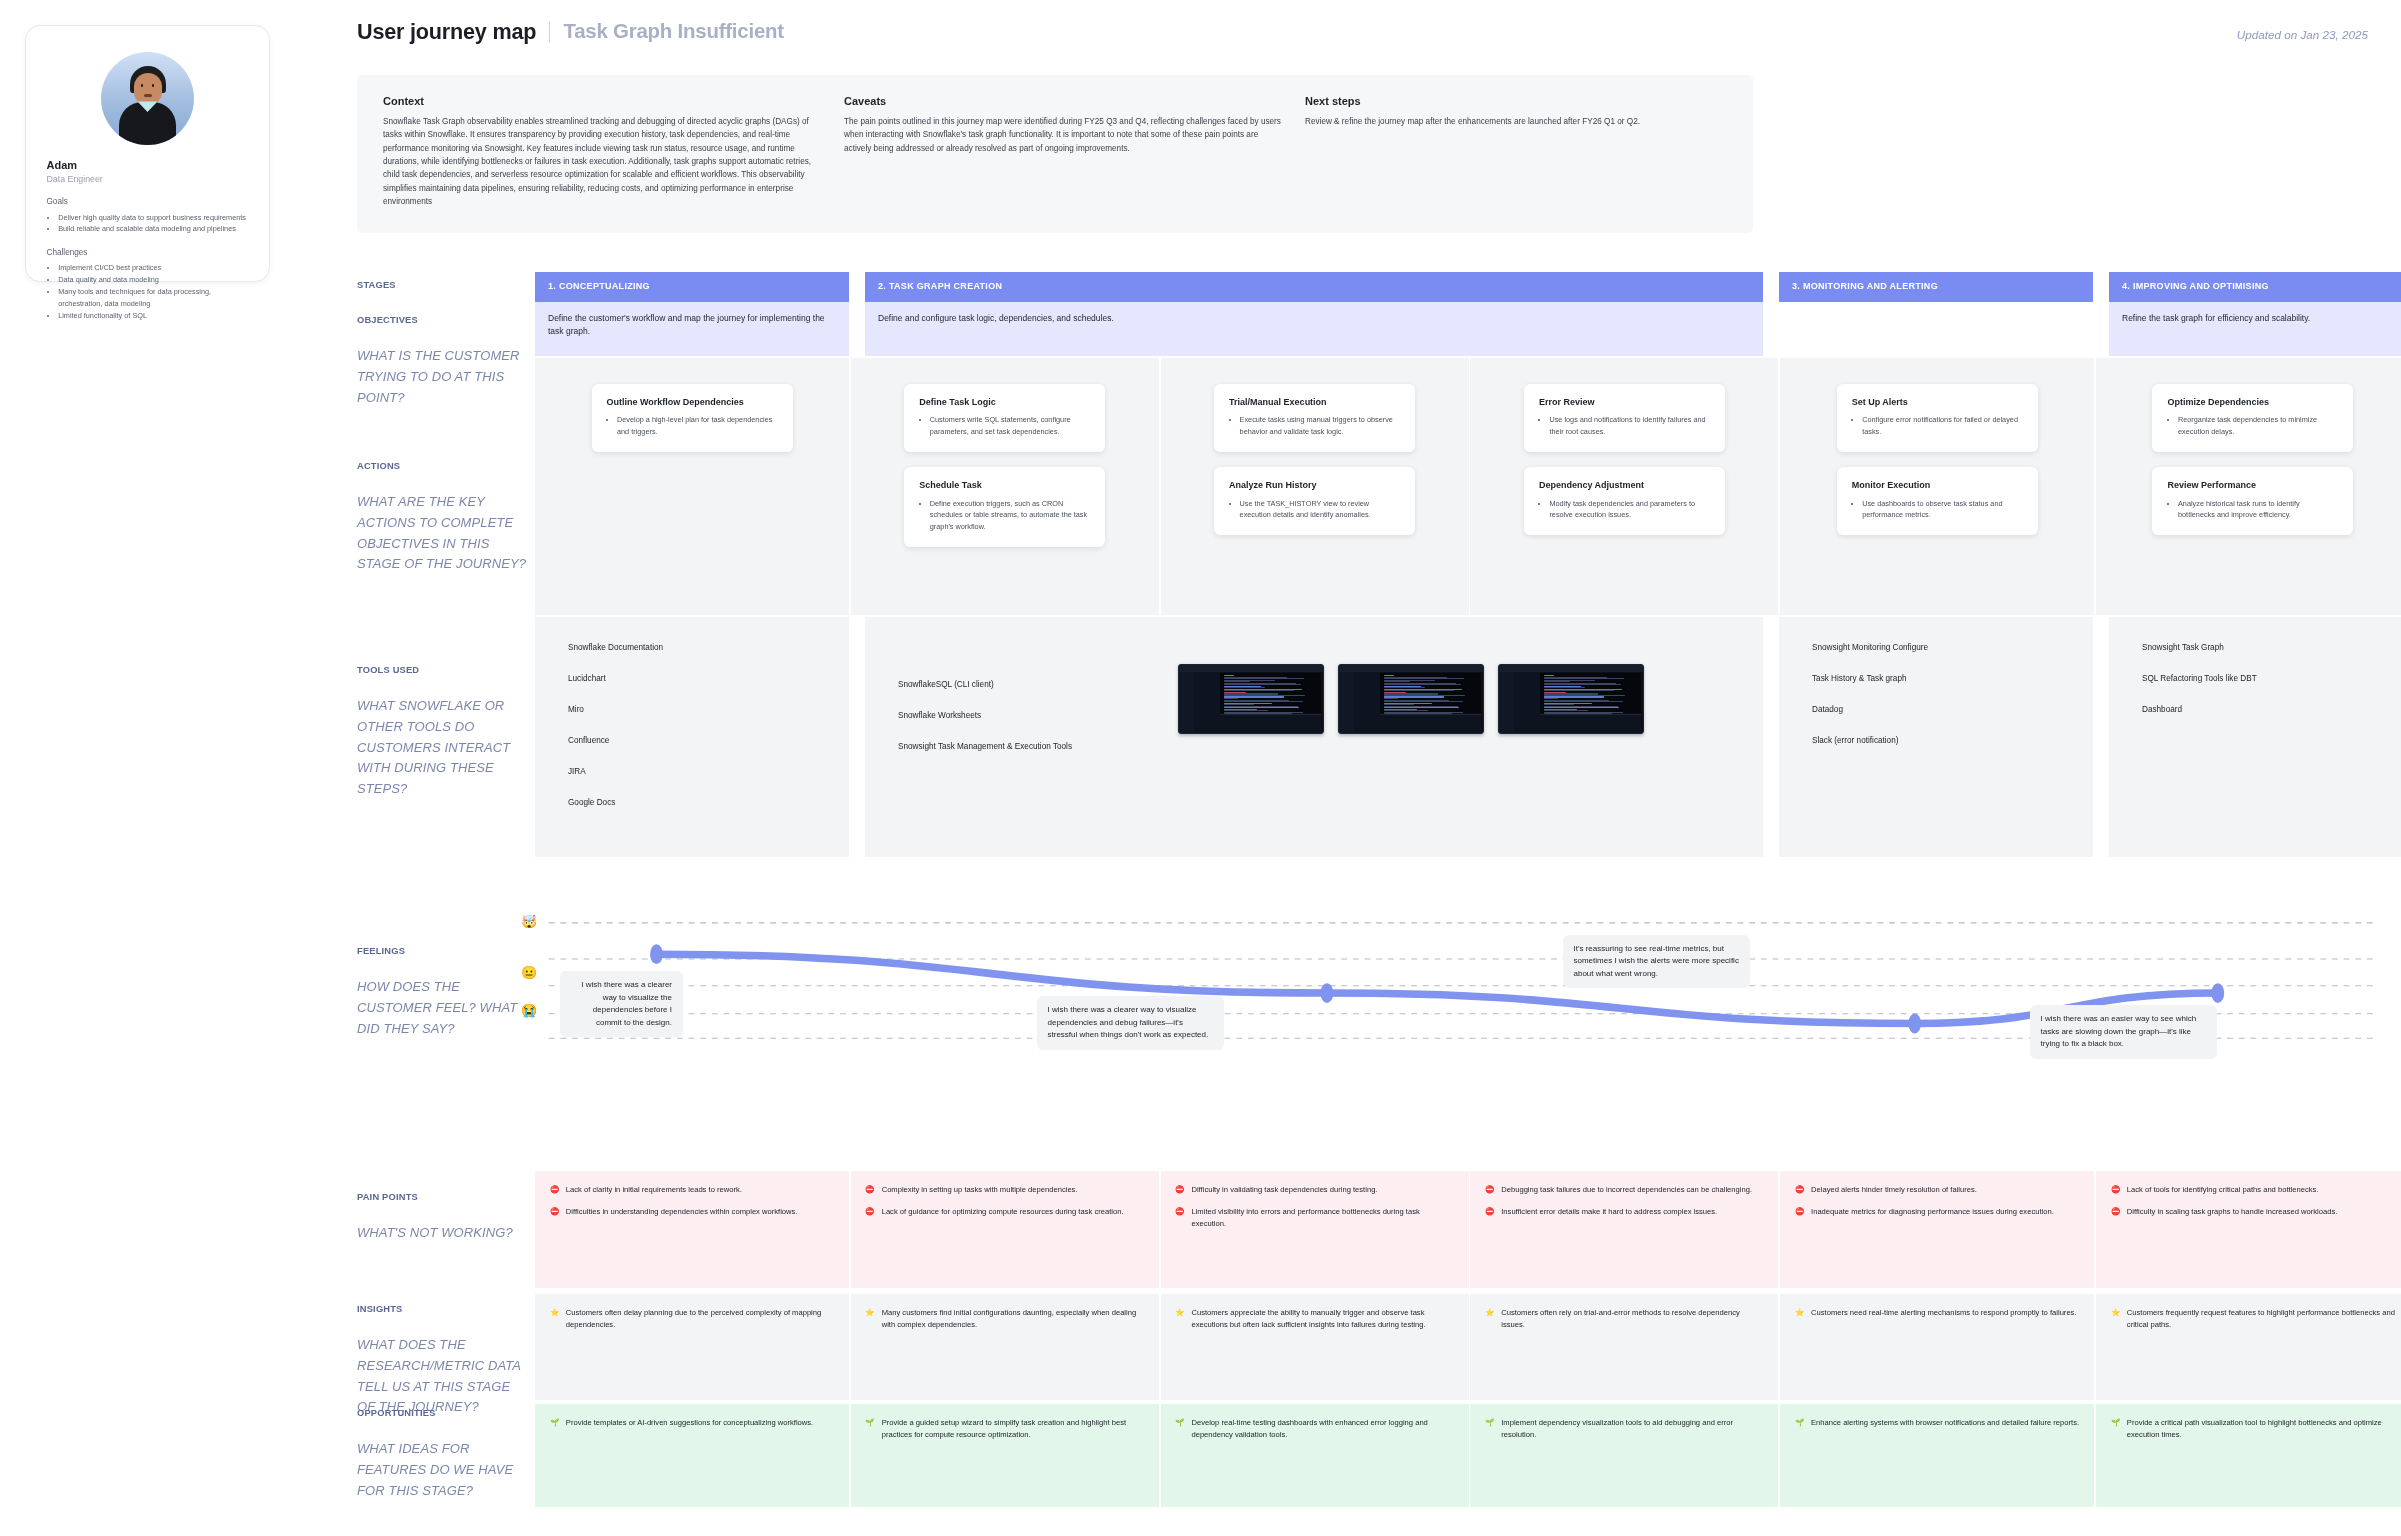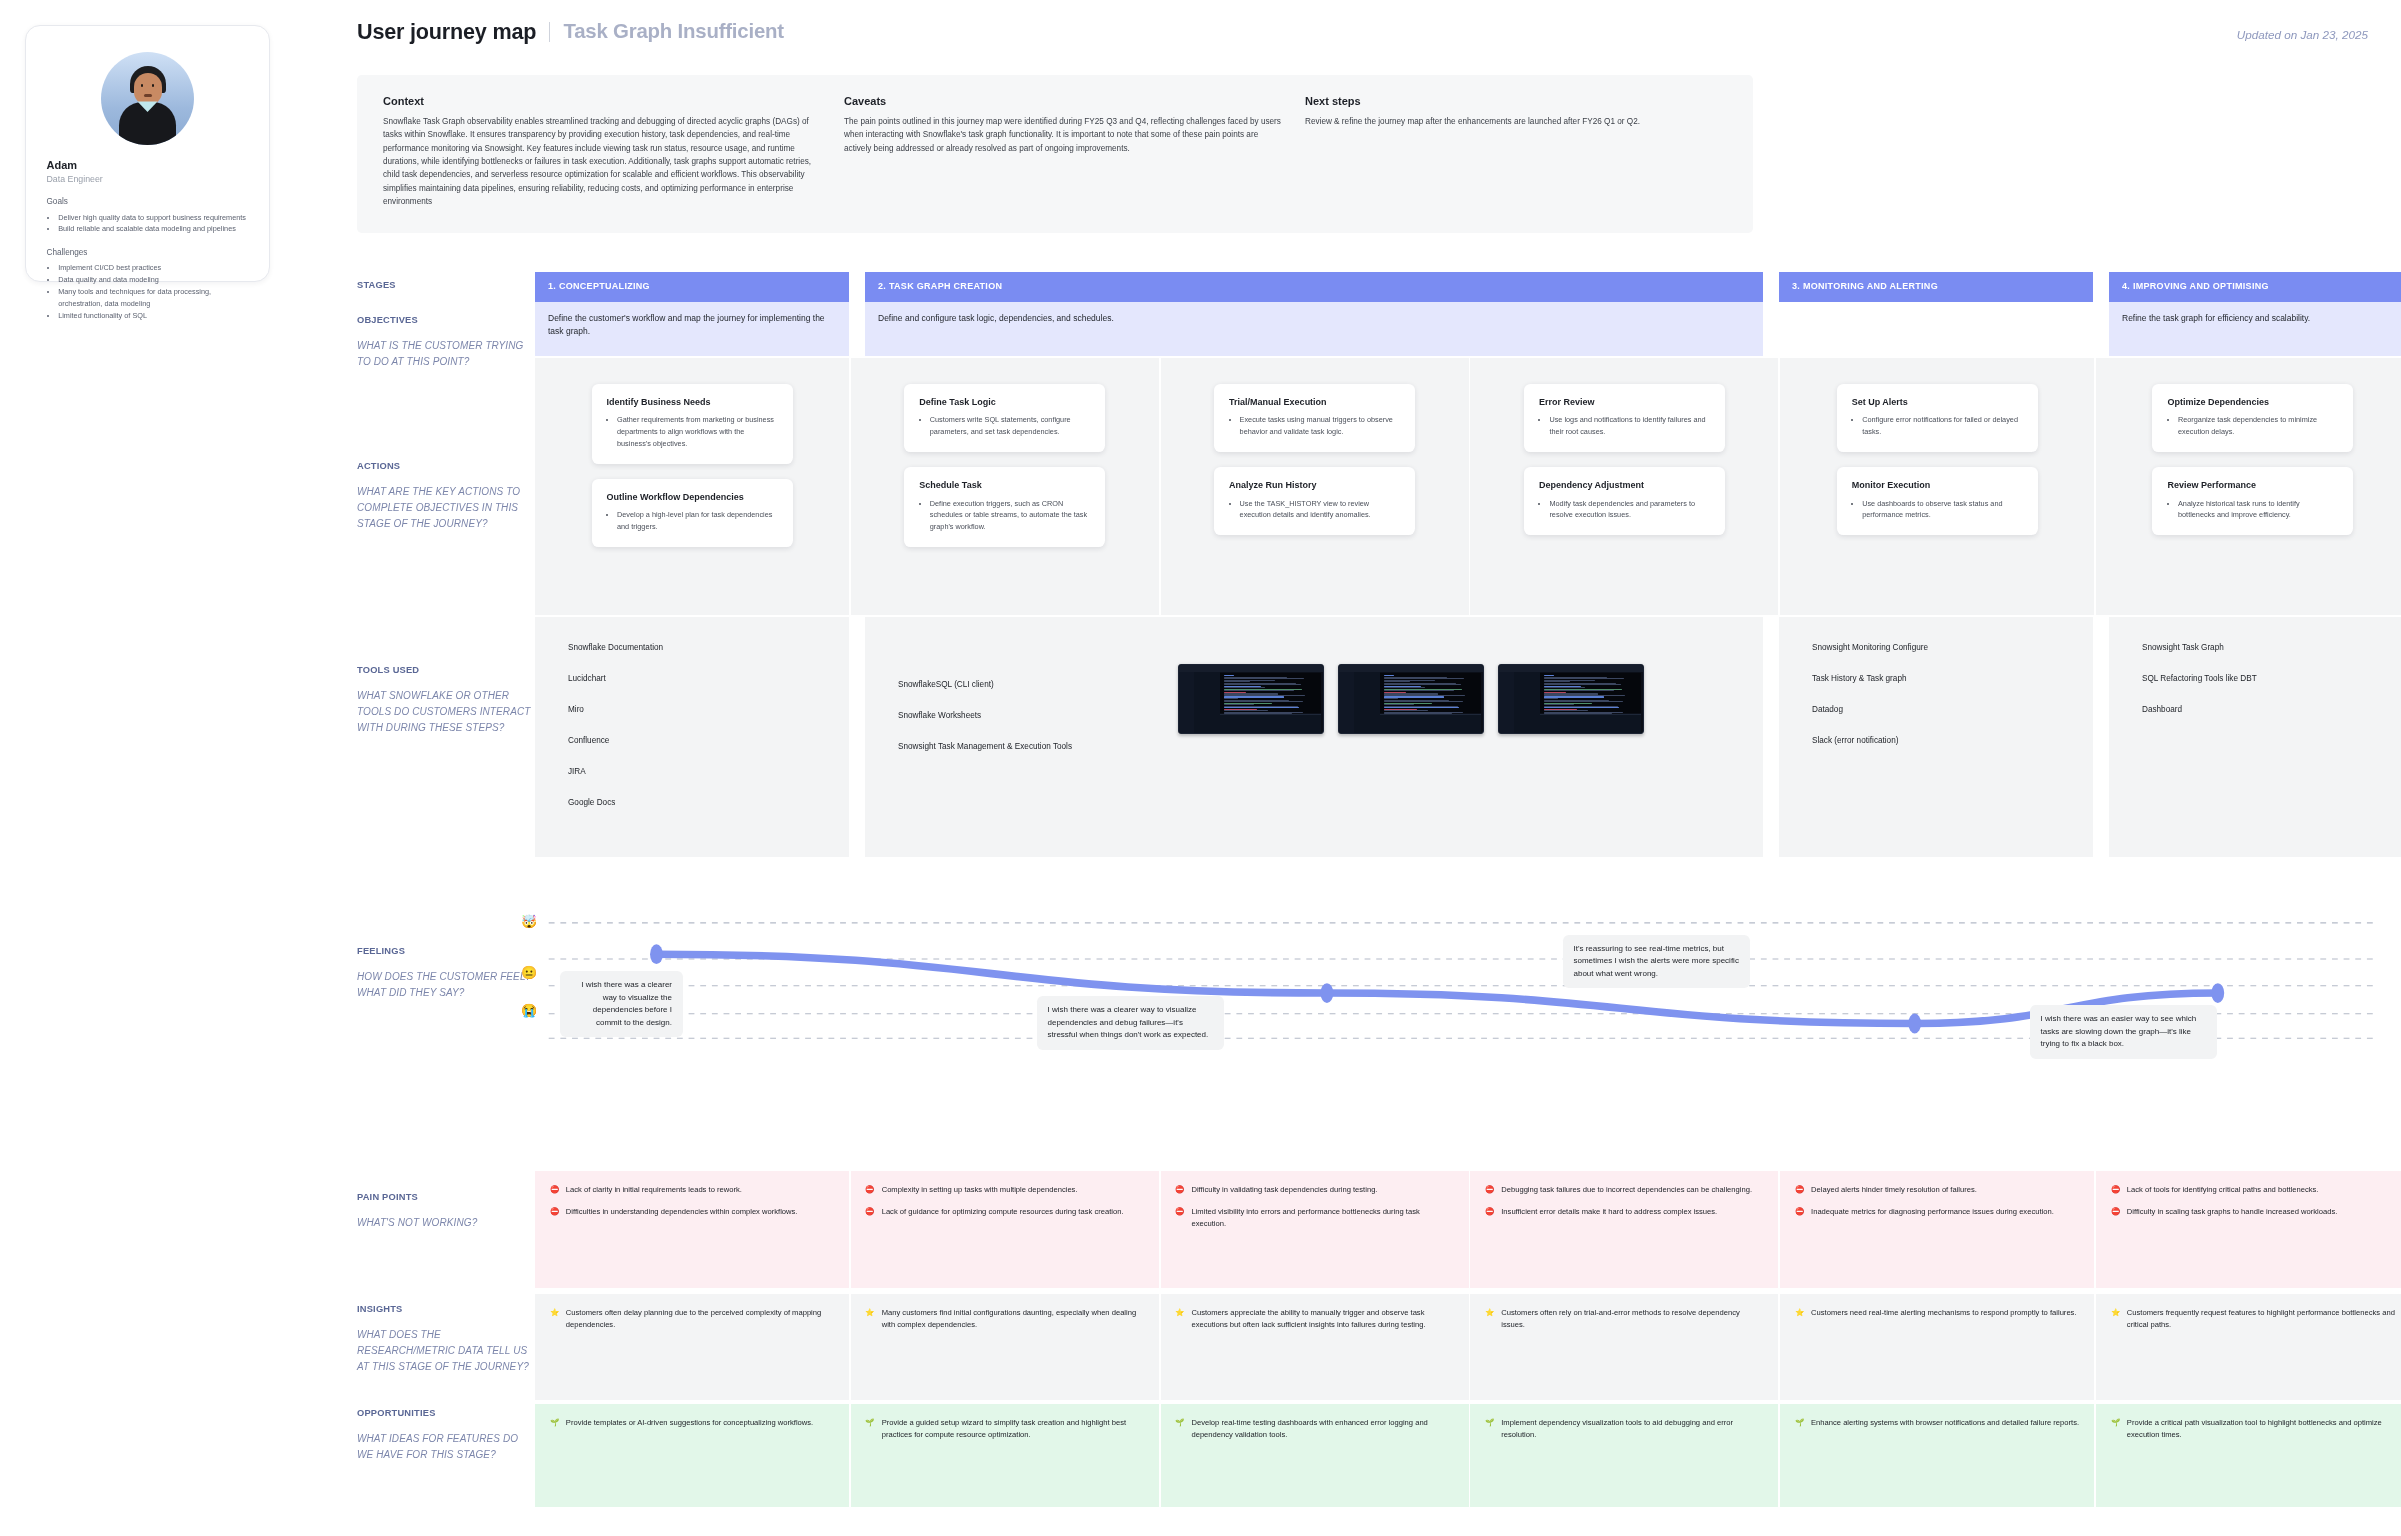--- a/index.html
+++ b/index.html
@@ -50,21 +50,21 @@
   }
   .ctx-col{flex:0 0 auto;padding-right:22px;}
   .ctx-col.c1{width:461px;}
   .ctx-col.c2{width:461px;}
   .ctx-col.c3{width:432px;}
   .ctx h3{font-size:11px;font-weight:700;color:#1d2027;margin-bottom:8.2px;}
   .ctx p{font-size:8.2px;line-height:1.62;color:#3c4048;}
   
   .rowlabel{position:absolute;left:357px;width:175px;}
   .rowlabel .t{font-size:9.3px;font-weight:700;color:#5a6795;letter-spacing:0.2px;}
-  .rowlabel .s{font-size:10px;font-style:italic;color:#7c86ab;line-height:1.6;margin-top:13px;letter-spacing:0.1px;}
+  .rowlabel .s{font-size:13px;font-style:italic;color:#7c86ab;line-height:1.6;margin-top:21px;letter-spacing:0.1px;}
   
   .grid{position:absolute;left:535px;top:272px;width:1841px;}
   .gcols{display:grid;grid-template-columns:314px 898px 314px 314px;gap:16px;}
   .gcols.four{display:grid;grid-template-columns:314px 308px 308px 308px 314px 314px;gap:1.8px;}
   .stage-hd{background:#7a8cf2;color:#fff;font-size:9px;font-weight:700;
     letter-spacing:0.3px;padding:9.3px 13px;height:30px;}
   .stage-obj{background:#e4e7fd;padding:10px 13px;height:54px;font-size:8.5px;line-height:1.58;color:#1f2329;}
   .actions-cell{background:#f3f4f5;padding:26px 0 35px;min-height:257px;}
   .act-card{background:#fff;border-radius:6.4px;box-shadow:0 1.8px 5.3px rgba(25,30,50,.10);
     width:201px;margin:0 auto 15px;padding:13px 15px 14px;}
@@ -195,26 +195,20 @@
       <div>
         <div class="stage-hd">3. MONITORING AND ALERTING</div>
       </div>
       <div>
         <div class="stage-hd">4. IMPROVING AND OPTIMISING</div>
         <div class="stage-obj">Refine the task graph for efficiency and scalability.</div>
       </div>
     </div>
   <div class="gcols four" id="actions-row" style="margin-top:1.8px">
       <div class="actions-cell">
-        <div class="act-card">
-          <h4>Identify Business Needs</h4>
-          <ul>
-            <li>Gather requirements from marketing or business departments to align workflows with the business's objectives.</li>
-          </ul>
-        </div>
         <div class="act-card">
           <h4>Outline Workflow Dependencies</h4>
           <ul>
             <li>Develop a high-level plan for task dependencies and triggers.</li>
           </ul>
         </div>
       </div>
       <div class="actions-cell">
         <div class="act-card">
           <h4>Define Task Logic</h4>

